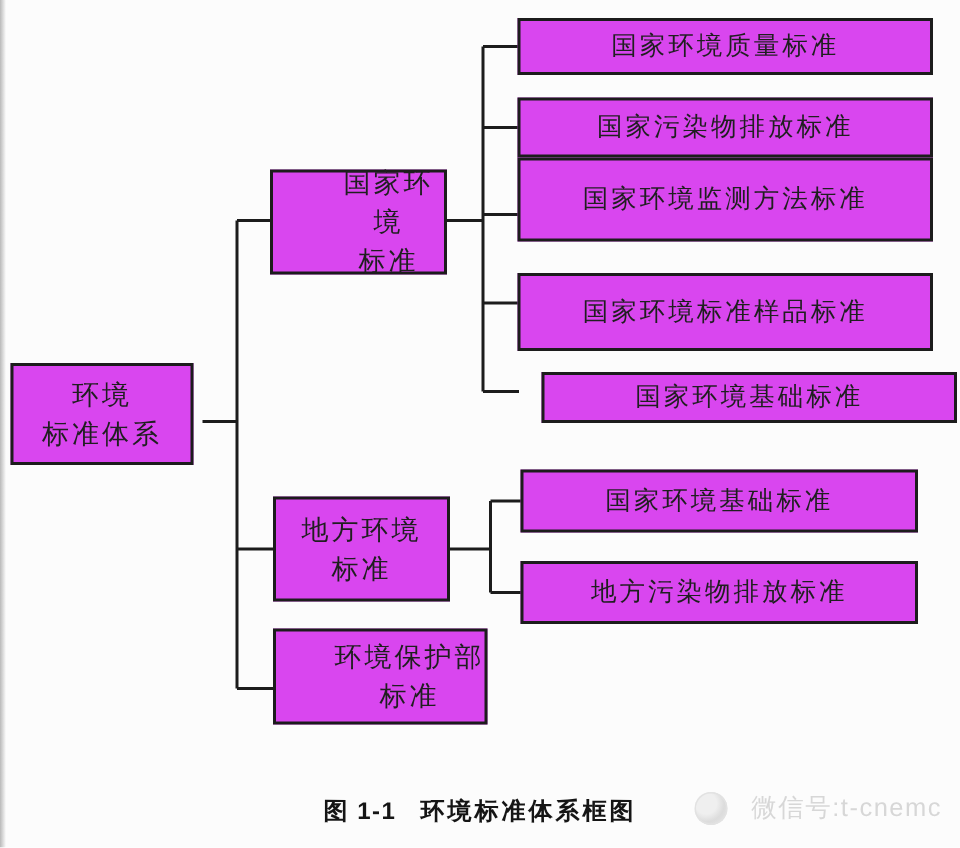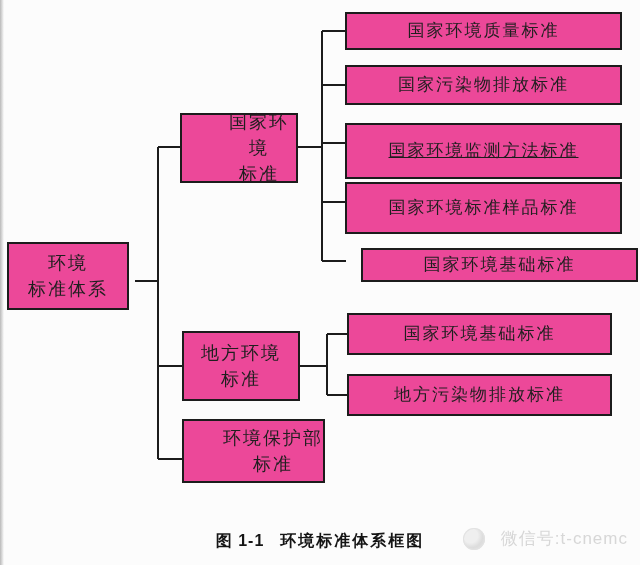--- a/index.html
+++ b/index.html
@@ -13,21 +13,21 @@
   }
   .scan-edge{
     position:absolute;left:0;top:0;width:4px;height:565px;
     background:linear-gradient(90deg,#b9b9b9,rgba(252,252,252,0));
   }
   .lines{position:absolute;left:0;top:0;width:640px;height:565px;}
   .node{
     position:absolute;
     box-sizing:border-box;
     border:2px solid #1c1c1c;
-    background:#ec4899;
+    background:#d946ef;
     display:flex;align-items:center;justify-content:center;
     text-align:center;
   }
   .node .label{
     white-space:pre-line;
     font-size:18px;
     line-height:1.45;
     letter-spacing:2px;
     color:#1f1f1f;
   }
@@ -105,21 +105,21 @@
     <span class="label">环境保护部
 标准</span>
   </div>
 
   <div class="node leaf" style="left:345px;top:12px;width:277px;height:38px;">
     <span class="label">国家环境质量标准</span>
   </div>
   <div class="node leaf" style="left:345px;top:65px;width:277px;height:40px;">
     <span class="label">国家污染物排放标准</span>
   </div>
-  <div class="node leaf" style="left:345px;top:123px;width:277px;height:56px;text-decoration:underline;">
+  <div class="node leaf" style="left:345px;top:105px;width:277px;height:56px;">
     <span class="label">国家环境监测方法标准</span>
   </div>
   <div class="node leaf" style="left:345px;top:182px;width:277px;height:52px;">
     <span class="label">国家环境标准样品标准</span>
   </div>
   <div class="node leaf" style="left:345px;top:248px;width:277px;height:34px;margin-left:16px;">
     <span class="label">国家环境基础标准</span>
   </div>
 
   <div class="node leaf" style="left:347px;top:313px;width:265px;height:42px;">

